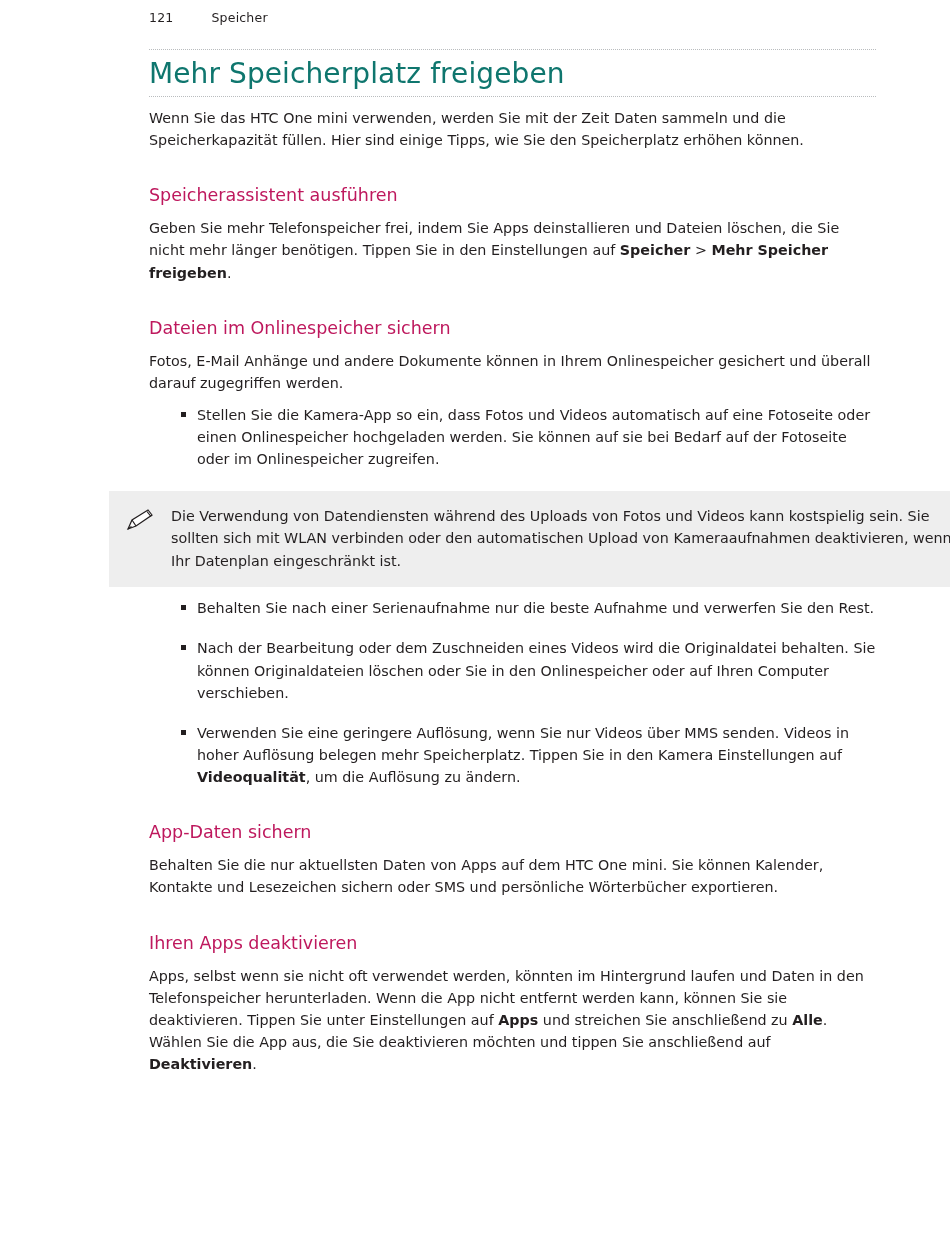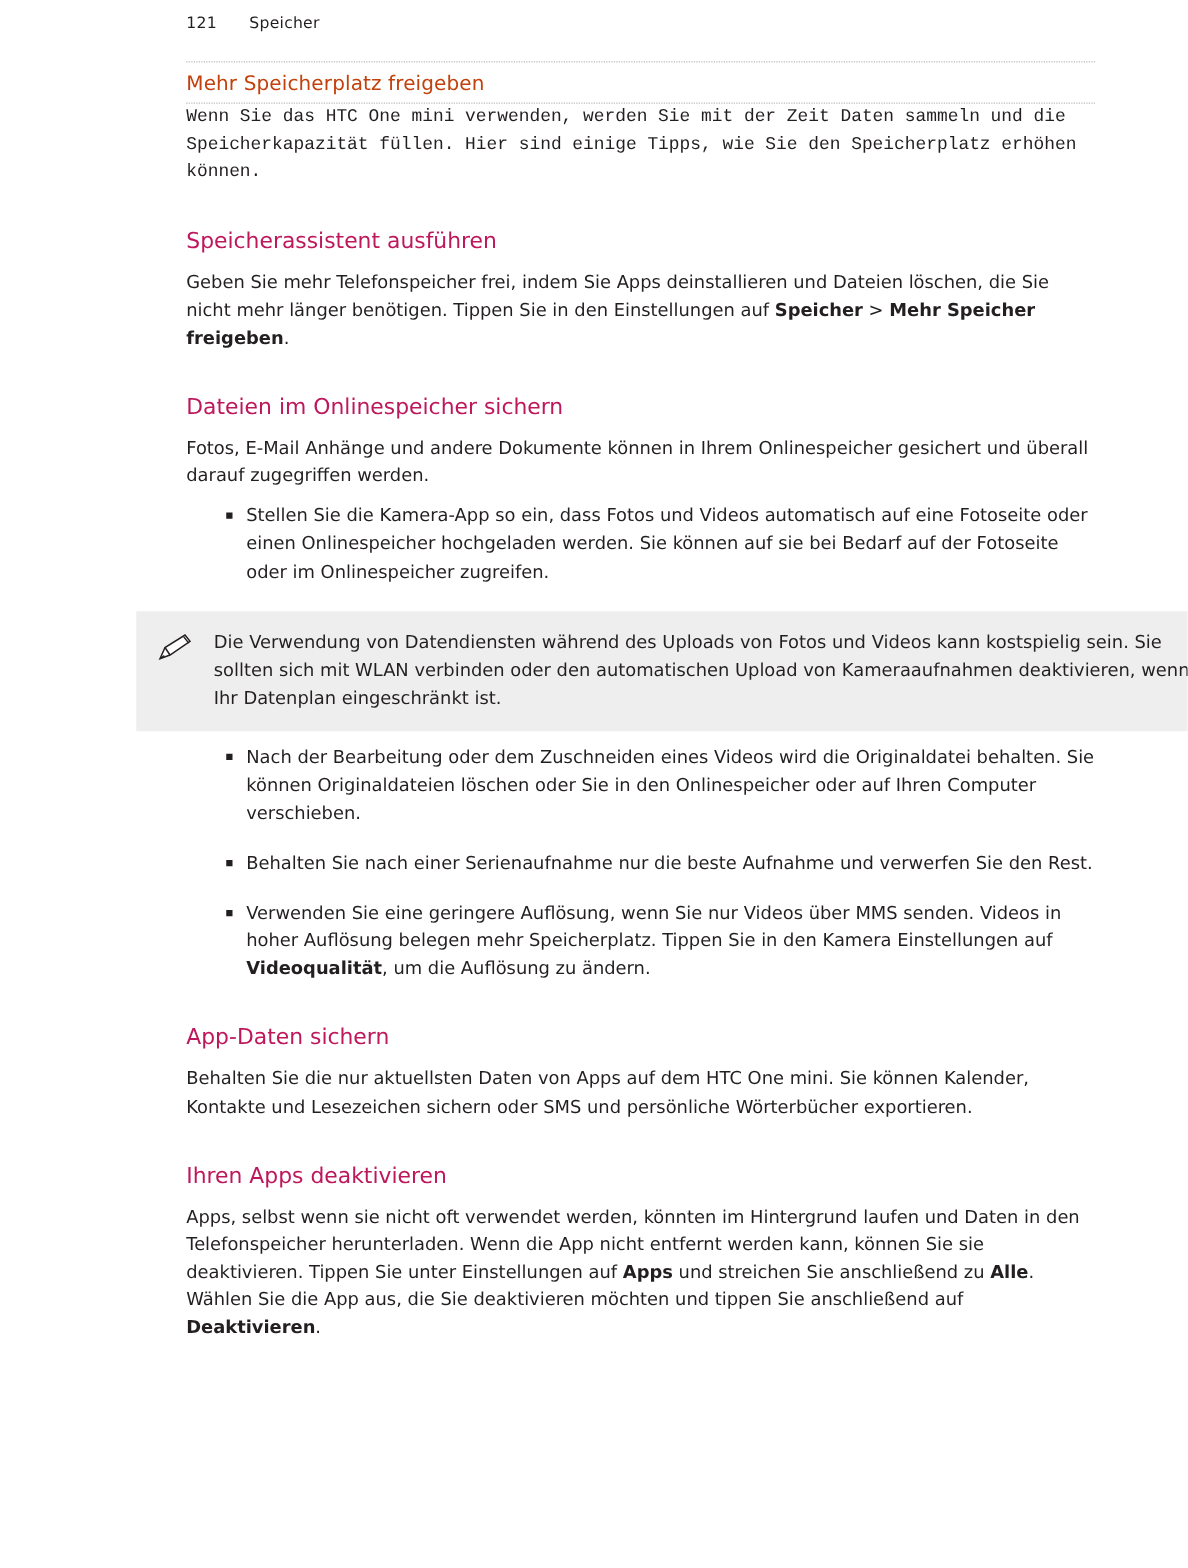--- a/index.html
+++ b/index.html
@@ -16,63 +16,63 @@
   .page {
     position: relative;
     width: 950px;
     min-height: 1254px;
     box-sizing: border-box;
     padding: 0;
   }
   .header {
     display: flex;
     align-items: baseline;
-    gap: 26px;
+    gap: 38px;
     font-size: 12.5px;
     color: #231f20;
     padding: 10px 0 0 149px;
   }
   .header .page-num { letter-spacing: 0.2px; }
   .header .chapter { letter-spacing: 0.2px; }
 
   .content {
     padding: 0 74px 0 149px;
   }
 
   .rule {
     border: 0;
     border-top: 1px dotted #b9bcbe;
     margin: 24px 0 0 0;
     height: 0;
   }
   .rule.tight { margin: 0; }
 
   h1.title {
-    font-size: 16px;
+    font-size: 28px;
     font-weight: normal;
-    color: #c2410c;
+    color: #0f766e;
     margin: 7px 0 6px 0;
     letter-spacing: 0.1px;
   }
 
   h2.section {
     font-size: 17.5px;
     font-weight: normal;
     color: #be185d;
     margin: 34px 0 12px 0;
   }
 
   p {
     font-size: 14.3px;
     line-height: 1.55;
     margin: 0 0 0 0;
     color: #231f20;
   }
 
-  .intro { margin-top: 0; font-family: Liberation Mono, monospace; }
+  .intro { margin-top: 10px; }
 
   b, strong { font-weight: bold; }
 
   ul.bullets {
     list-style: none;
     margin: 10px 0 0 0;
     padding: 0;
   }
   ul.bullets li {
     position: relative;
@@ -153,22 +153,22 @@
             <path d="M7 13 L11 19"></path>
             <path d="M3 22 L6.5 19.5"></path>
             <path d="M22 4.5 L26 9.5"></path>
           </g>
         </svg>
       </div>
       <div class="note-text">Die Verwendung von Datendiensten während des Uploads von Fotos und Videos kann kostspielig sein. Sie sollten sich mit WLAN verbinden oder den automatischen Upload von Kameraaufnahmen deaktivieren, wenn Ihr Datenplan eingeschränkt ist.</div>
     </div>
 
     <ul class="bullets spacer-bullets-after">
+      <li>Behalten Sie nach einer Serienaufnahme nur die beste Aufnahme und verwerfen Sie den Rest.</li>
       <li>Nach der Bearbeitung oder dem Zuschneiden eines Videos wird die Originaldatei behalten. Sie können Originaldateien löschen oder Sie in den Onlinespeicher oder auf Ihren Computer verschieben.</li>
-      <li>Behalten Sie nach einer Serienaufnahme nur die beste Aufnahme und verwerfen Sie den Rest.</li>
       <li><span>Verwenden Sie eine geringere Auflösung, wenn Sie nur Videos über MMS senden. Videos in hoher Auflösung belegen mehr Speicherplatz. Tippen Sie in den Kamera Einstellungen auf </span><b>Videoqualität</b><span>, um die Auflösung zu ändern.</span></li>
     </ul>
 
     <h2 class="section">App-Daten sichern</h2>
     <p>Behalten Sie die nur aktuellsten Daten von Apps auf dem HTC One mini. Sie können Kalender, Kontakte und Lesezeichen sichern oder SMS und persönliche Wörterbücher exportieren.</p>
 
     <h2 class="section">Ihren Apps deaktivieren</h2>
     <p><span>Apps, selbst wenn sie nicht oft verwendet werden, könnten im Hintergrund laufen und Daten in den Telefonspeicher herunterladen. Wenn die App nicht entfernt werden kann, können Sie sie deaktivieren. Tippen Sie unter Einstellungen auf </span><b>Apps</b><span> und streichen Sie anschließend zu </span><b>Alle</b><span>. Wählen Sie die App aus, die Sie deaktivieren möchten und tippen Sie anschließend auf </span><b>Deaktivieren</b><span>.</span></p>
 
   </div>

